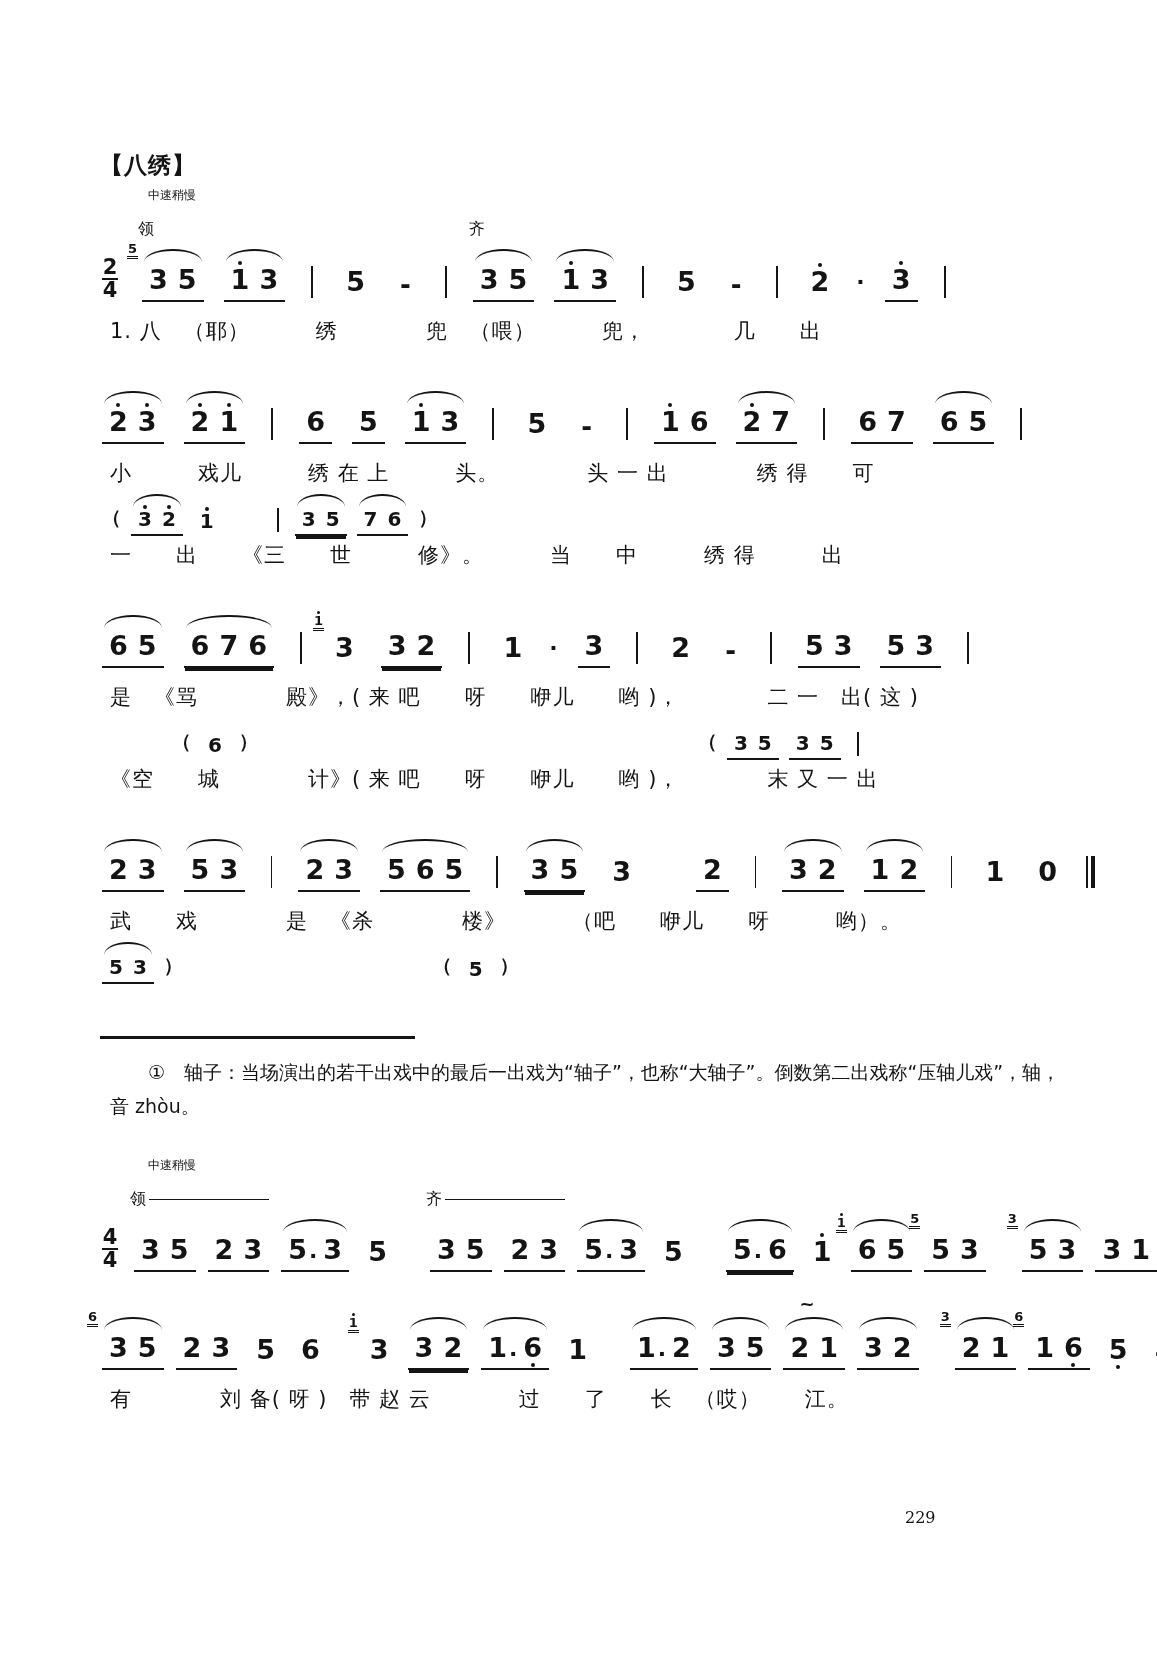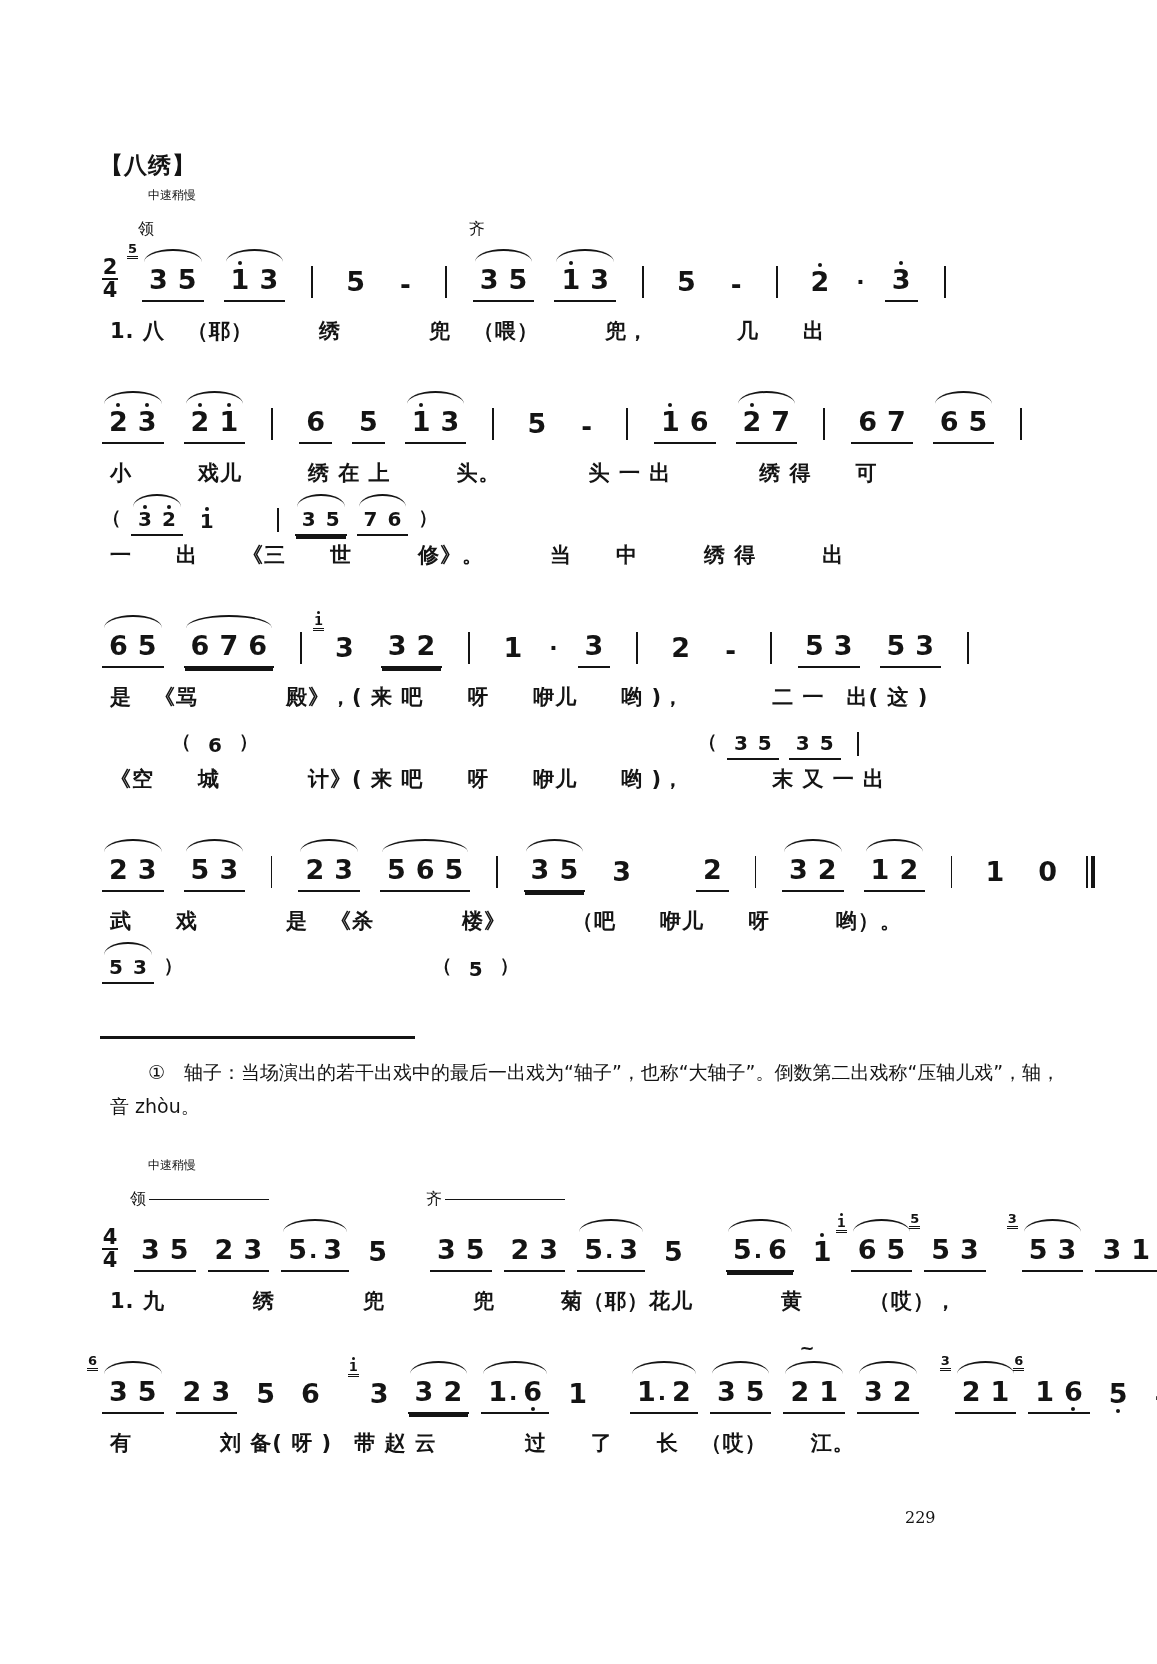--- a/index.html
+++ b/index.html
@@ -64,21 +64,21 @@
   .ts b{font-size:21px;line-height:19px;}
   .ts i{width:16px;height:2px;background:#141414;margin:1px 0;}
   
   .inline-row .nn{font-size:20px;line-height:20px;}
   .inline-row .da,.inline-row .db{height:5px;}
   .inline-row .bar{height:24px;}
   .inline-row .txt{font-size:19px;margin-bottom:5px;}
   
   .lyric-row{
     font-size:21px;letter-spacing:1px;white-space:pre;
-    margin:14px 0 0 10px;line-height:30px;font-weight:bold;
+    margin:14px 0 0 10px;line-height:30px;
   }
   
   .foot-rule{width:315px;border-top:3px solid #141414;margin:52px 0 0 0;}
   .footnote{font-size:19px;line-height:34px;margin:16px 30px 0 10px;text-indent:2em;}
   .page-number{position:absolute;left:905px;top:1508px;font-size:16px;font-family:"DejaVu Serif","Liberation Serif",serif;}
   .sec2{margin-top:34px;}
 </style>
 </head>
 <body>
 
@@ -863,21 +863,20 @@
             <span class="db"></span>
           </span>
           <span class="nt">
             <span class="da"></span>
             <span class="nn">1</span>
             <span class="db"></span>
           </span>
         </span>
         <span class="bar"></span>
       </div>
-    <div class="lyric-row">1. 九　　　　绣　　　　兜　　　　兜　　　菊（耶）花儿　　　　黄　　　（哎），</div>
     <div class="music-row dense">
         <span class="grp slur u1">
           <span class="grace">
             <span>6</span>
           </span>
           <span class="nt">
             <span class="da"></span>
             <span class="nn">3</span>
             <span class="db"></span>
           </span>

